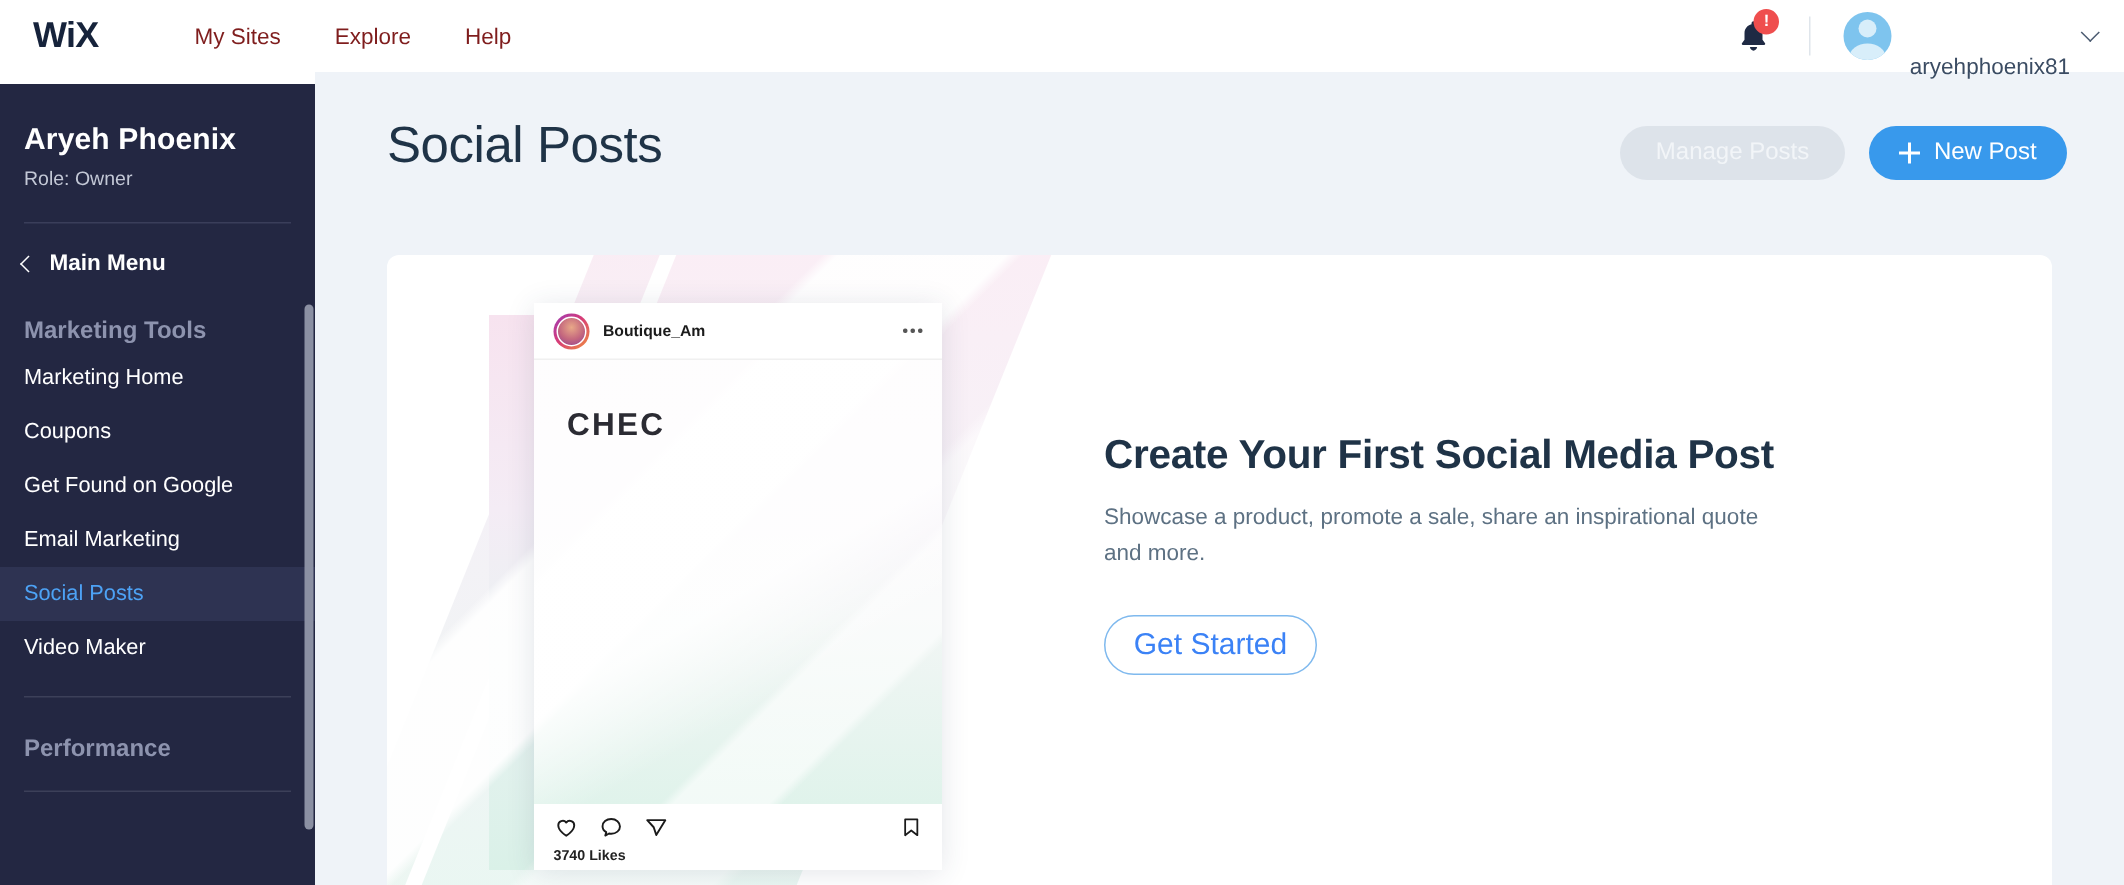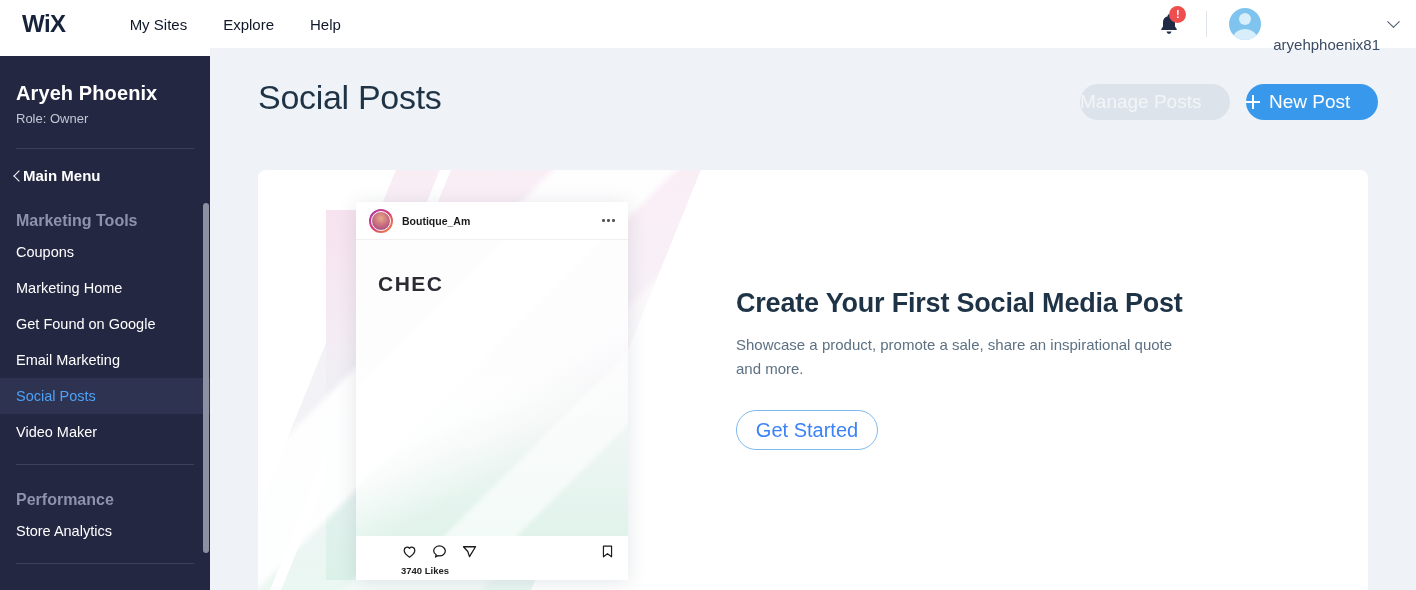--- a/index.html
+++ b/index.html
@@ -20,21 +20,21 @@
   }
   .wix-logo {
     margin-left: 22px;
     font-size: 24px; font-weight: 700;
     color: #16233b; letter-spacing: -0.5px;
     line-height: 1;
     font-family: "Liberation Sans", sans-serif;
   }
   .topnav { display: flex; align-items: center; margin-left: 64px; gap: 36px; }
   .topnav a {
-    font-size: 15px; color: #0f172a; text-decoration: none;
+    font-size: 15px; color: #7f1d1d; text-decoration: none;
   }
   .topbar-right {
     margin-left: auto; display: flex; align-items: center;
     margin-right: 18px; gap: 0;
   }
   .bell-wrap { position: relative; width: 30px; height: 30px; margin-right: 22px;
                display: flex; align-items: center; justify-content: center; }
   .bell-badge {
     position: absolute; top: -3px; right: -2px;
     width: 17px; height: 17px; border-radius: 50%;
@@ -71,21 +71,21 @@
     position: absolute; top: 56px; left: 0;
     width: 210px; height: 542px;
     background: #232742;
     overflow: hidden;
   }
   .side-head { padding: 26px 16px 0 16px; }
   .side-name { color: #ffffff; font-size: 20px; font-weight: 700; letter-spacing: 0.1px; }
   .side-role { color: #c3c8d6; font-size: 13px; margin-top: 6px; }
   .side-sep { height: 1px; background: #3a3e5a; margin-top: 22px; }
   .main-menu {
-    display: flex; align-items: center; 
+    display: flex; align-items: center; gap: 10px;
     padding: 18px 16px 16px 15px;
     color: #ffffff; font-size: 15px; font-weight: 700;
     cursor: pointer;
   }
   .chev-l {
     width: 8px; height: 8px;
     border-left: 1.6px solid #ffffff; border-bottom: 1.6px solid #ffffff;
     transform: rotate(45deg);
   }
   .grp-label {
@@ -120,23 +120,23 @@
   .page-sub {
     position: absolute; left: 48px; top: 80px;
     font-size: 15px; color: #5d7183;
   }
   .btn-row {
     position: absolute; right: 38px; top: 36px;
     display: flex; align-items: center; gap: 16px;
   }
   .btn {
     border: none; border-radius: 22px;
-    font-size: 19px; cursor: pointer;
+    font-size: 16px; cursor: pointer;
     font-family: "Liberation Sans", sans-serif;
-    display: flex; align-items: center; 
+    display: flex; align-items: center; justify-content: center;
   }
   .btn-manage {
     width: 150px; height: 36px;
     background: #dde3ea; color: #f2f5f8;
   }
   .btn-new {
     width: 132px; height: 36px;
     background: #3899ec; color: #ffffff; gap: 9px;
   }
   .plus-icon {
@@ -242,21 +242,21 @@
   .ig-body-white {
     position: absolute; inset: 0;
     background: linear-gradient(150deg, rgba(255,255,255,.88) 0%, rgba(255,255,255,.88) 52%,
                 rgba(255,255,255,0) 70%);
   }
   .chec {
     position: absolute; left: 22px; top: 32px;
     font-size: 21px; font-weight: 700; color: #2b2b33;
     letter-spacing: 1.5px;
   }
-  .ig-foot { position: relative; height: 44px; padding: 7px 13px 0 13px; background:#fff;margin-left:32px; }
+  .ig-foot { position: relative; height: 44px; padding: 7px 13px 0 13px; background:#fff; }
   .ig-actions { display: flex; align-items: center; gap: 13px; }
   .ig-likes { font-size: 9.5px; font-weight: 700; color: #222; margin-top: 5px; }
   .bookmark { margin-left: auto; }
 
   
   .hero-copy { position: absolute; left: 478px; top: 0; width: 620px; height: 460px; }
   .hero-title {
     position: absolute; left: 0; top: 118px;
     font-size: 27px; font-weight: 700; color: #1f3347; letter-spacing: -.2px;
   }
@@ -303,31 +303,30 @@
     <div class="side-role">Role: Owner</div>
     <div class="side-sep"></div>
   </div>
 
   <div class="main-menu">
     <span class="chev-l"></span>
     <span>Main Menu</span>
   </div>
 
   <div class="grp-label">Marketing Tools</div>
+  <a class="nav-item" href="#">Marketing Home</a>
   <a class="nav-item" href="#">Coupons</a>
-  <a class="nav-item" href="#">Marketing Home</a>
   <a class="nav-item" href="#">Get Found on Google</a>
   <a class="nav-item" href="#">Email Marketing</a>
   <a class="nav-item active" href="#">Social Posts</a>
   <a class="nav-item" href="#">Video Maker</a>
 
   <div class="nav-div"></div>
 
   <div class="grp-label">Performance</div>
-  <a class="nav-item" href="#">Store Analytics</a>
 
   <div class="nav-div"></div>
 
   <div class="side-scrollbar"></div>
 </aside>
 
 <main class="main">
   <h1 class="page-title">Social Posts</h1>
 
   <div class="btn-row">

